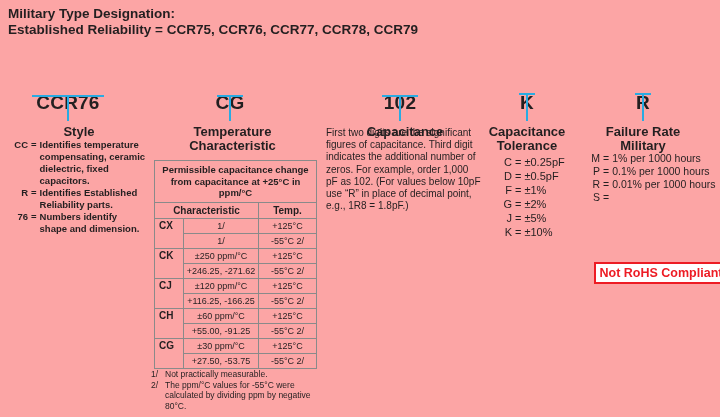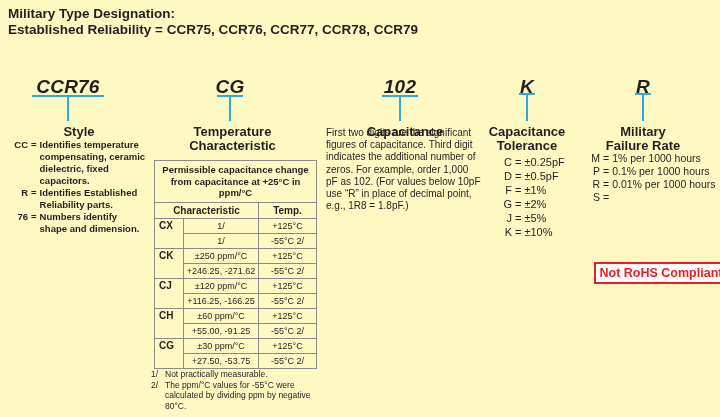--- a/index.html
+++ b/index.html
@@ -1,24 +1,24 @@
 <!DOCTYPE html>
 <html><head>
 <meta charset="utf-8">
 <style>
   html,body{margin:0;padding:0;background:#fff;}
   .page{
-    position:relative;width:720px;height:417px;background:#fef9c3;
+    position:relative;width:720px;height:417px;background:#fca5a5;
     font-family:"Liberation Sans","DejaVu Sans",sans-serif;color:#231f20;
     overflow:hidden;
   }
   
   .hdr{position:absolute;left:8px;top:6px;font-weight:bold;font-size:13.5px;line-height:16px;white-space:nowrap;}
   
-  .code-label{position:absolute;top:76px;font-weight:bold;font-size:19px;transform:translateX(-50%);white-space:nowrap;letter-spacing:0.2px;font-style:italic;}
+  .code-label{position:absolute;top:92px;font-weight:bold;font-size:19px;transform:translateX(-50%);white-space:nowrap;letter-spacing:0.2px;}
   .tbar{position:absolute;height:2px;background:#29abe2;transform:translateX(-50%);}
   .vbar{position:absolute;width:2px;background:#29abe2;transform:translateX(-50%);}
   
   .sec-title{position:absolute;font-weight:bold;font-size:13px;line-height:14px;text-align:center;}
   
   .style-items{position:absolute;left:4px;top:139px;width:142px;font-size:9.5px;line-height:12px;font-weight:bold;}
   .s-row{display:flex;}
   .s-code{width:24px;text-align:right;flex:none;}
   .s-eq{flex:none;padding:0 3px;}
   .s-text{flex:1;}
@@ -210,22 +210,22 @@
       <span class="eq-val">±5%</span>
     </div>
     <div class="eq-row">
       <span class="eq-code">K</span>
       <span class="eq-eq">=</span>
       <span class="eq-val">±10%</span>
     </div>
   </div>
 
   <div class="sec-title" style="left:578px;top:125px;width:130px;">
+    <div>Failure Rate</div>
     <div>Military</div>
-    <div>Failure Rate</div>
   </div>
   <div class="eq-list fail-list">
     <div class="eq-row">
       <span class="eq-code">M</span>
       <span class="eq-eq">=</span>
       <span class="eq-val">1% per 1000 hours</span>
     </div>
     <div class="eq-row">
       <span class="eq-code">P</span>
       <span class="eq-eq">=</span>

